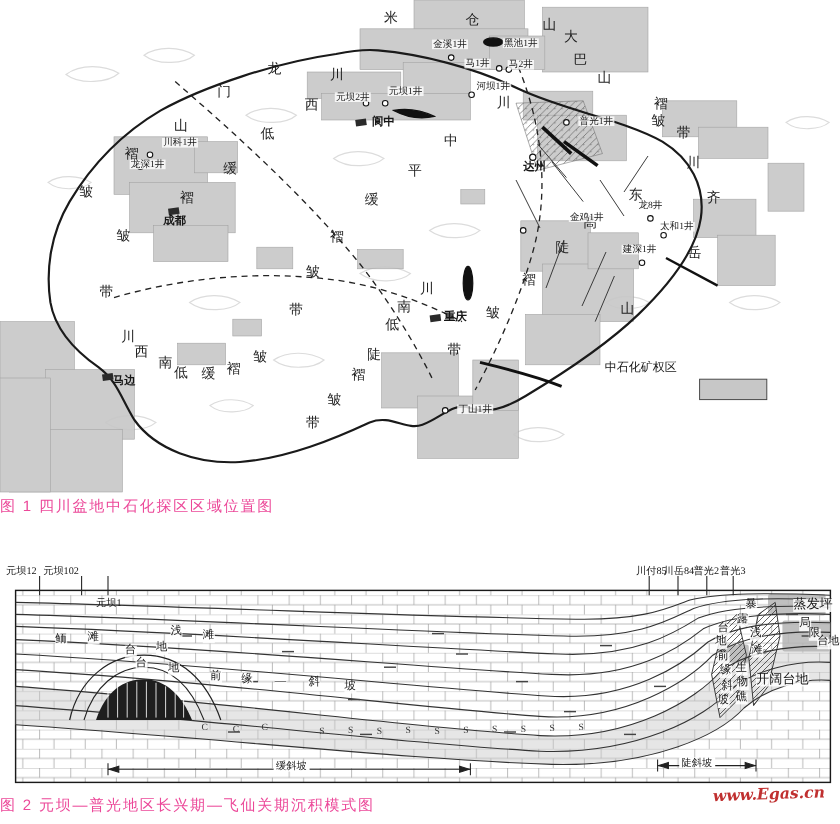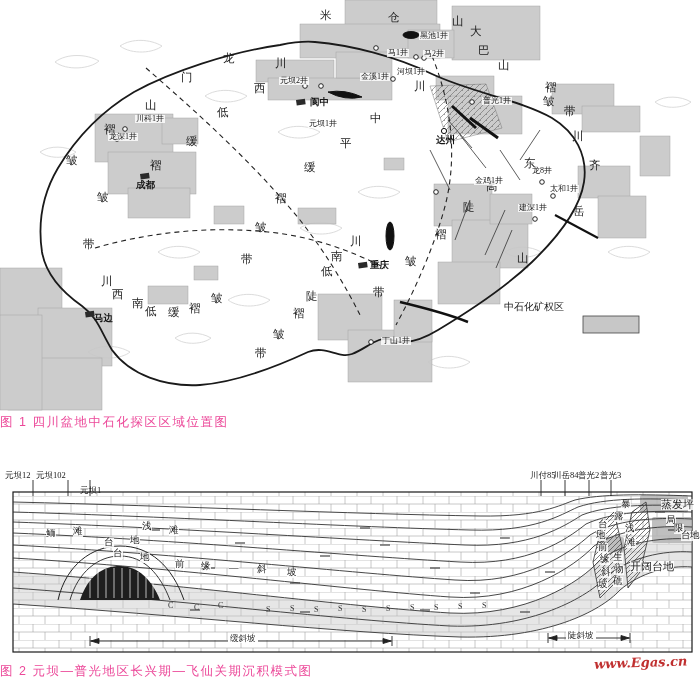--- a/index.html
+++ b/index.html
@@ -307,43 +307,43 @@
     <span class="lbl rchar" style="left: 101px; top: 276px;">川</span>
     <span class="lbl rchar" style="left: 112px; top: 289px;">西</span>
     <span class="lbl rchar" style="left: 132px; top: 298px;">南</span>
     <span class="lbl rchar" style="left: 145px; top: 306px;">低</span>
     <span class="lbl rchar" style="left: 168px; top: 307px;">缓</span>
     <span class="lbl rchar" style="left: 189px; top: 303px;">褶</span>
     <span class="lbl rchar" style="left: 211px; top: 293px;">皱</span>
     <span class="lbl rchar" style="left: 589px; top: 160px;">齐</span>
     <span class="lbl rchar" style="left: 573px; top: 206px;">岳</span>
     <span class="lbl rchar" style="left: 517px; top: 253px;">山</span>
-    <span class="lbl wlabel" style="left: 360px; top: 33px; margin-top: 40px;">金溪1井</span>
+    <span class="lbl wlabel" style="left: 360px; top: 33px;">金溪1井</span>
     <span class="lbl wlabel" style="left: 419px; top: 32px;">黑池1井</span>
     <span class="lbl wlabel" style="left: 387px; top: 49px;">马1井</span>
     <span class="lbl wlabel" style="left: 423px; top: 50px;">马2井</span>
-    <span class="lbl wlabel" style="left: 308px; top: 72px; margin-top: 48px;">元坝1井</span>
+    <span class="lbl wlabel" style="left: 323px; top: 72px;">元坝1井</span>
     <span class="lbl wlabel" style="left: 279px; top: 77px;">元坝2井</span>
     <span class="lbl wlabel" style="left: 396px; top: 68px;">河坝1井</span>
     <span class="lbl wlabel" style="left: 482px; top: 97px;">普光1井</span>
     <span class="lbl wlabel" style="left: 135px; top: 115px;">川科1井</span>
     <span class="lbl wlabel" style="left: 108px; top: 133px; text-align: right;">龙深1井</span>
     <span class="lbl wlabel" style="left: 531px; top: 167px;">龙8井</span>
     <span class="lbl wlabel" style="left: 549px; top: 185px;">太和1井</span>
     <span class="lbl wlabel" style="left: 438px; top: 177px; margin-left: 36px;">金鸡1井</span>
     <span class="lbl wlabel" style="left: 518px; top: 204px;">建深1井</span>
     <span class="lbl wlabel" style="left: 381px; top: 337px;">丁山1井</span>
     <span class="lbl city" style="left: 136px; top: 181px;">成都</span>
     <span class="lbl city" style="left: 310px; top: 98px;">阆中</span>
     <span class="lbl city" style="left: 436px; top: 136px;">达州</span>
     <span class="lbl city" style="left: 370px; top: 261px;">重庆</span>
     <span class="lbl city" style="left: 94px; top: 314px;">马边</span>
     <span class="lbl f2well" style="left: 5px; top: 471px;">元坝12</span>
     <span class="lbl f2well" style="left: 36px; top: 471px;">元坝102</span>
-    <span class="lbl f2well" style="left: 80px; top: 486px;">元坝1</span>
+    <span class="lbl f2well" style="left: 80px; top: 498px;">元坝1</span>
     <span class="lbl f2well" style="left: 530px; top: 471px;">川付85</span>
     <span class="lbl f2well" style="left: 553px; top: 471px;">川岳84</span>
     <span class="lbl f2well" style="left: 578px; top: 471px;">普光2</span>
     <span class="lbl f2well" style="left: 600px; top: 471px;">普光3</span>
     <span class="lbl f2char" style="left: 46px; top: 529px;">鲕</span>
     <span class="lbl f2char" style="left: 73px; top: 527px;">滩</span>
     <span class="lbl f2char" style="left: 104px; top: 538px;">台</span>
     <span class="lbl f2char" style="left: 130px; top: 536px;">地</span>
     <span class="lbl f2char" style="left: 142px; top: 522px;">浅</span>
     <span class="lbl f2char" style="left: 169px; top: 526px;">滩</span>

